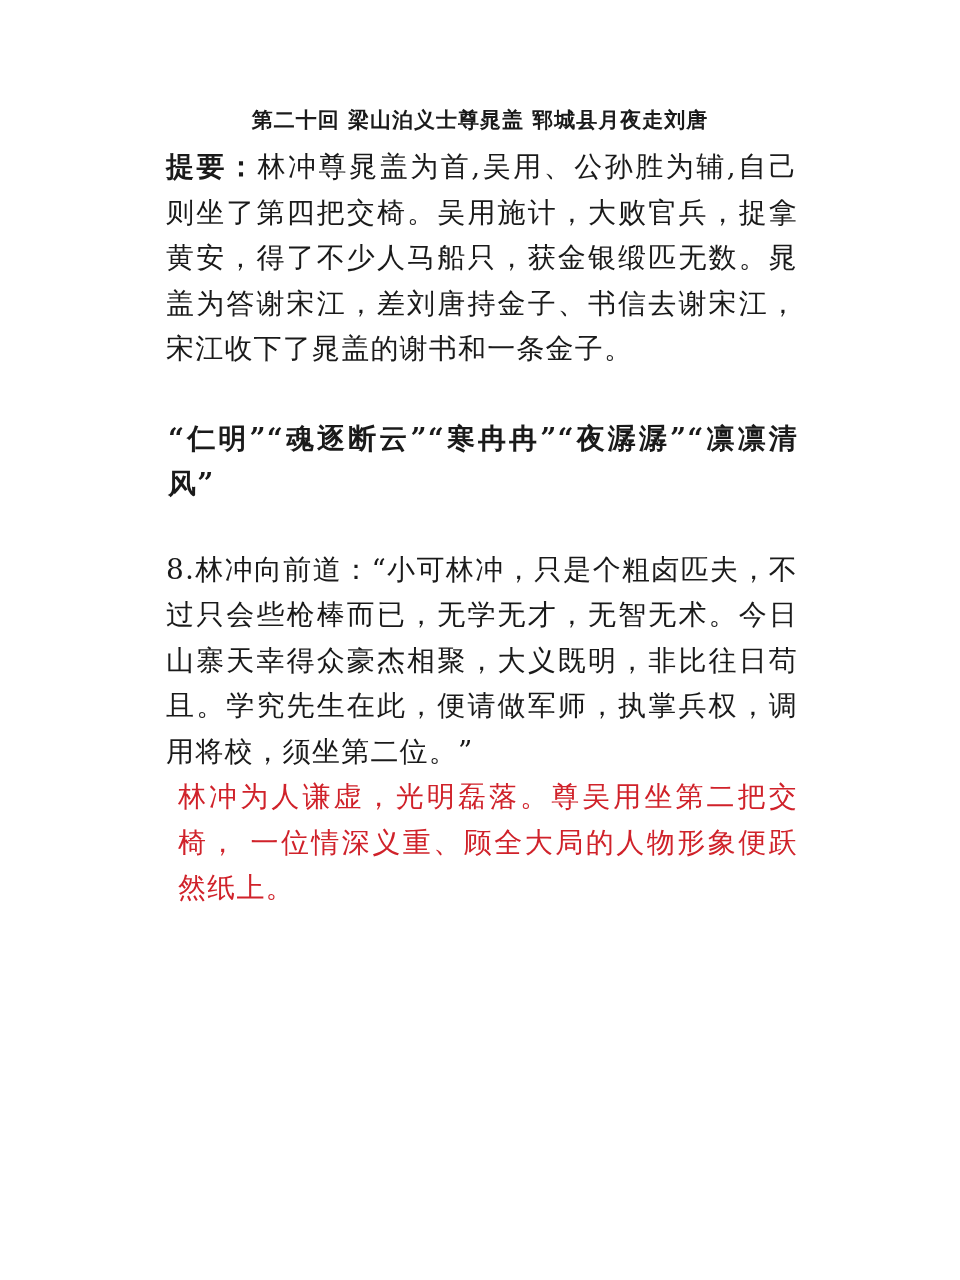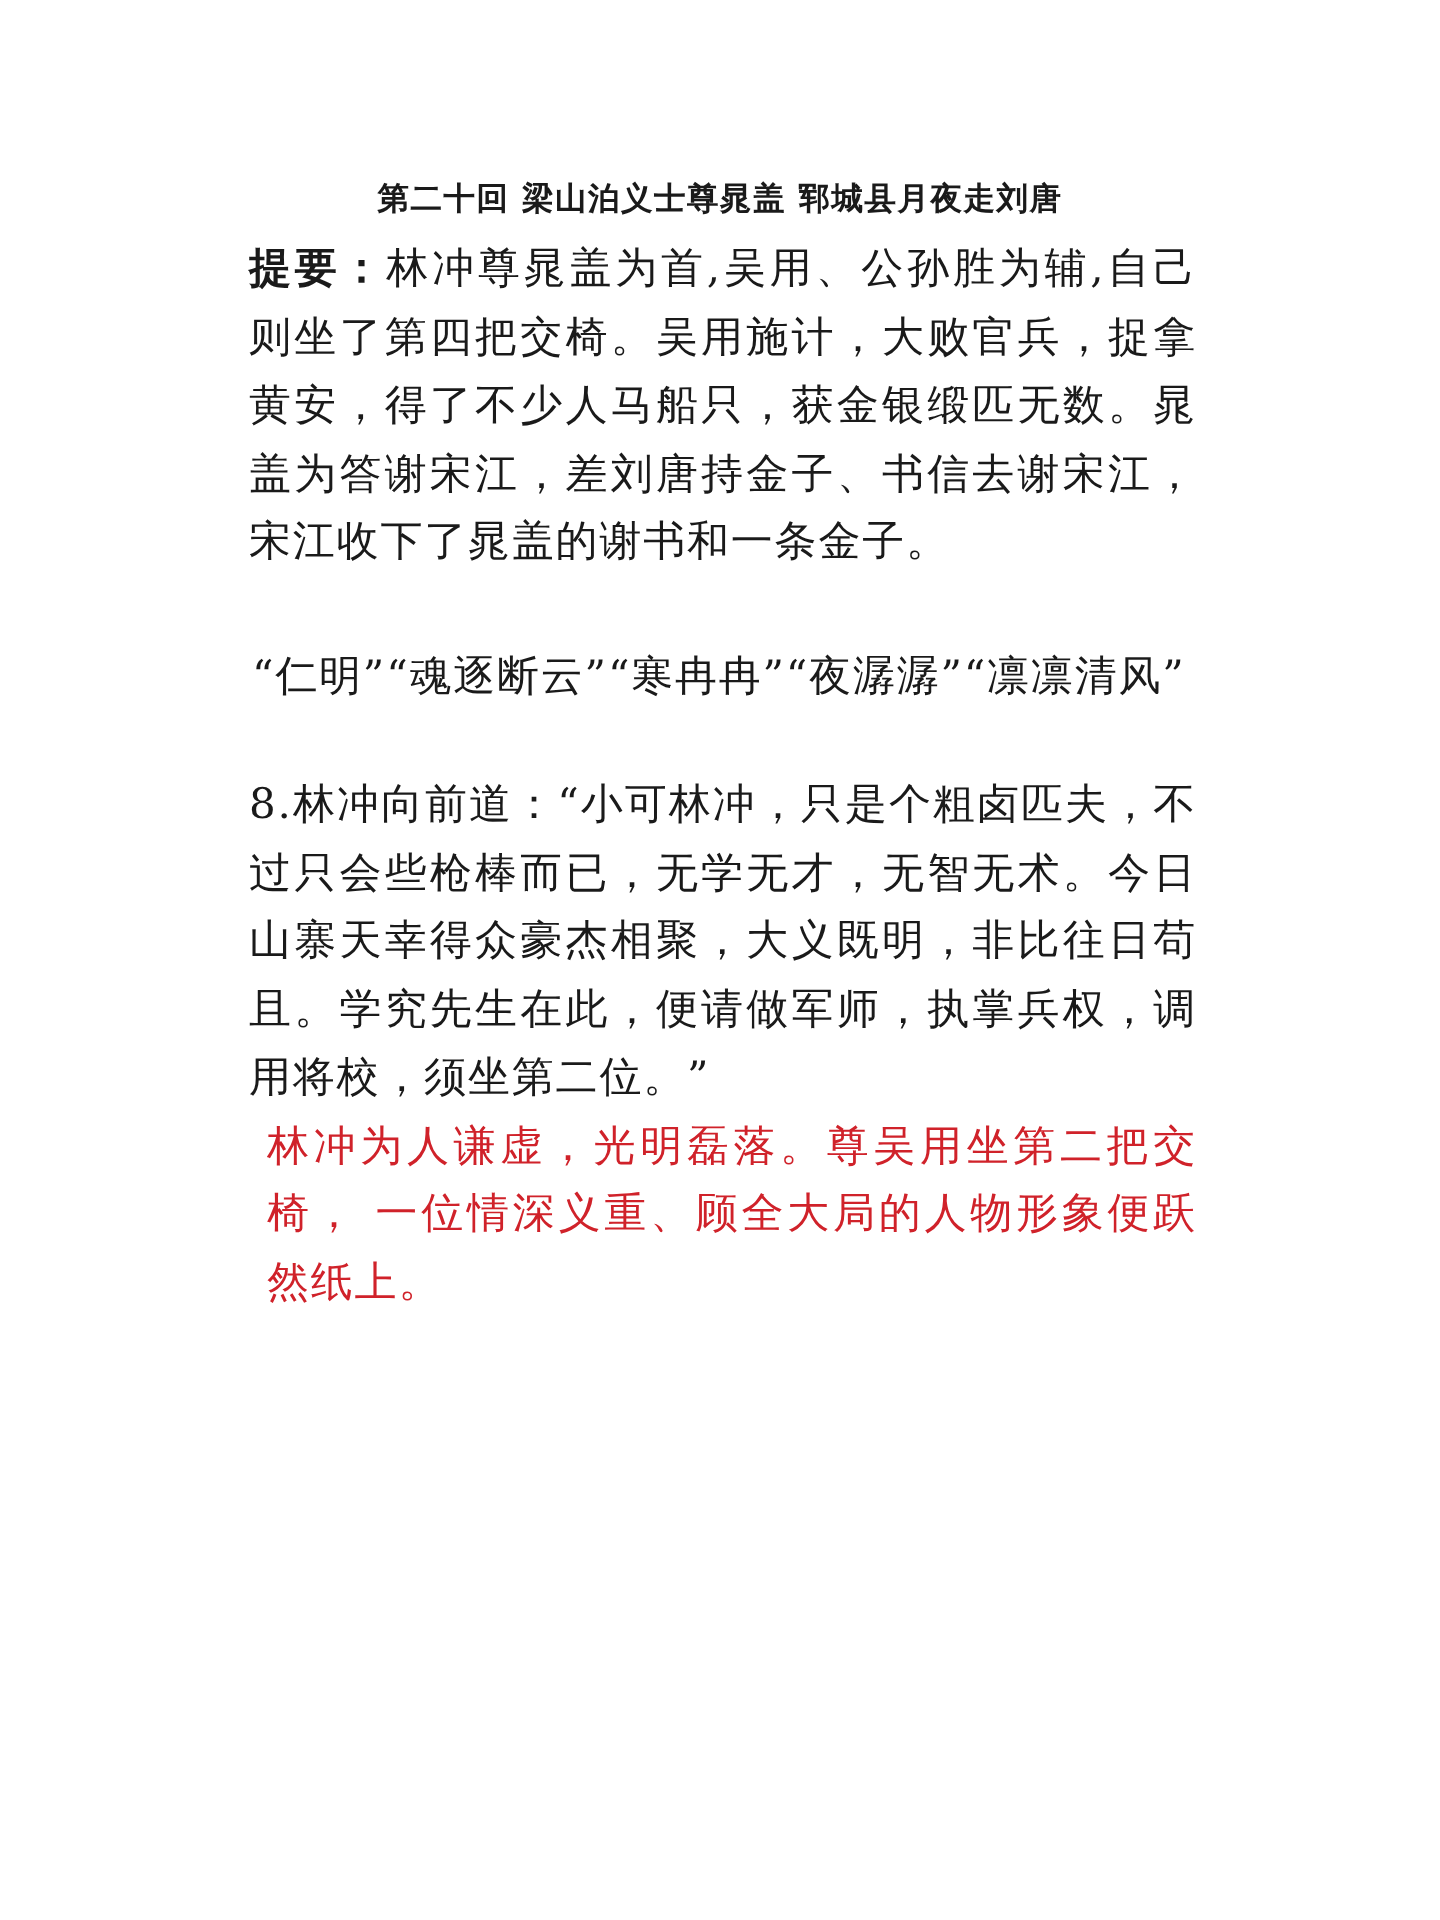--- a/index.html
+++ b/index.html
@@ -11,21 +11,21 @@
       width: 960px;
       height: 1280px;
       position: relative;
       overflow: hidden;
       font-family: "DejaVu Serif", "Liberation Serif", serif;
       color: #1a1a1a;
     }
     .page {
       position: absolute;
       left: 166px;
-      top: 114px;
+      top: 102px;
       width: 632px;
     }
     .title {
       text-align: center;
       font-size: 21px;
       font-weight: bold;
       line-height: 36px;
       margin: 0 0 6px -4px;
       letter-spacing: 1px;
       white-space: nowrap;
@@ -39,21 +39,21 @@
     }
     .label {
       font-weight: bold;
     }
     .red {
       color: #d0222a;
       margin-left: 12px;
     }
     .gap-large { height: 44px; }
     .gap-med { height: 40px; }
-    .indent-small { padding-left: 2px; }
+    .indent-small { padding-left: 2px; font-weight: bold; }
   </style>
 </head>
 <body>
 
 <div class="page">
 
   <h1 class="title">第二十回 梁山泊义士尊晁盖 郓城县月夜走刘唐</h1>
 
   <p class="para">
     <span class="label">提要：</span><span>林冲尊晁盖为首,吴用、公孙胜为辅,自己则坐了第四把交椅。吴用施计，大败官兵，捉拿黄安，得了不少人马船只，获金银缎匹无数。晁盖为答谢宋江，差刘唐持金子、书信去谢宋江，宋江收下了晁盖的谢书和一条金子。</span>

